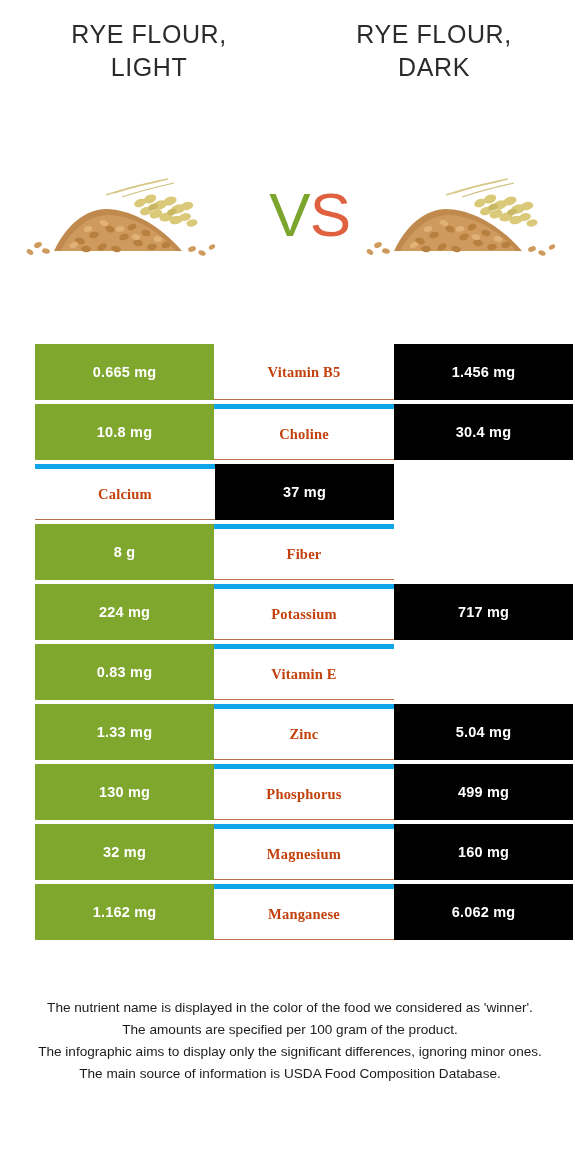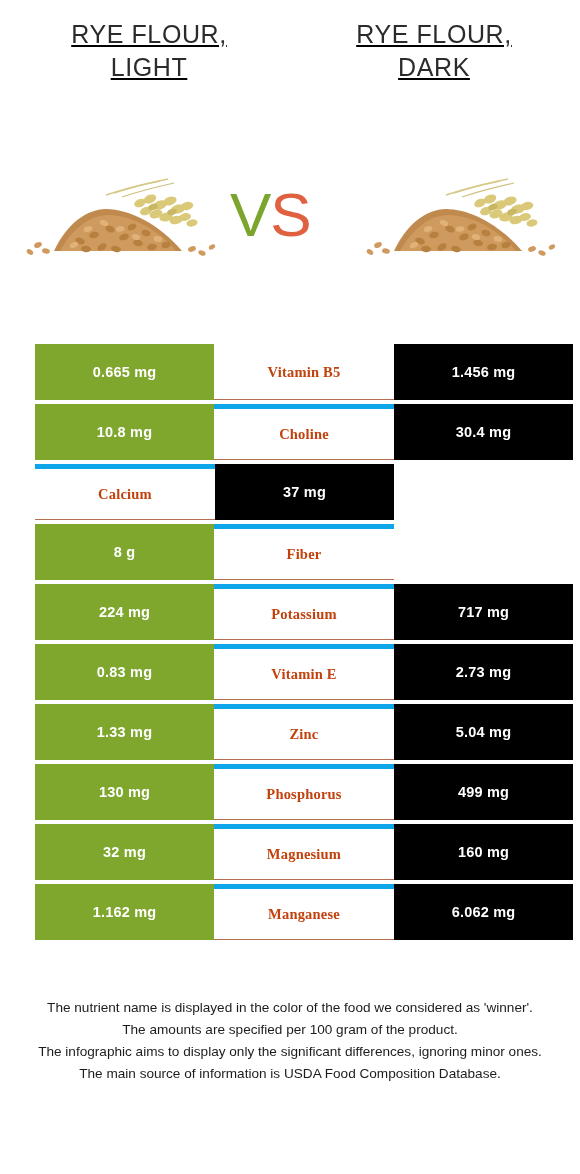--- a/index.html
+++ b/index.html
@@ -18,21 +18,20 @@
   }
 
   
   .titles {
     position: absolute;
     top: 18px;
     left: 0;
     width: 580px;
     height: 80px;
     display: flex;
-    text-decoration: underline;
   }
   .title {
     flex: 1 1 50%;
     text-align: center;
     font-family: "Liberation Sans", sans-serif;
     font-size: 25px;
     line-height: 33px;
     letter-spacing: 0.6px;
     font-weight: 300;
     color: #2b2b2b;
@@ -59,21 +58,21 @@
     position: relative;
     display: flex;
     align-items: center;
     justify-content: center;
   }
   .hero-left  { margin-left: 10px; }
   .hero-right { margin-right: 10px; }
 
   .vs {
     width: 120px;
-    text-align: left;
+    text-align: right;
     font-family: "Liberation Sans", sans-serif;
     font-size: 62px;
     font-weight: 400;
     line-height: 62px;
     letter-spacing: -1px;
     white-space: nowrap;
   }
   .vs .v { color: #7ba52c; }
   .vs .s { color: #e0613f; }
 
@@ -300,21 +299,20 @@
         <div class="cell-mid win-orange">Fiber</div>
       </div>
       <div class="row">
         <div class="cell-left">224 mg</div>
         <div class="cell-mid win-orange">Potassium</div>
         <div class="cell-right">717 mg</div>
       </div>
       <div class="row">
         <div class="cell-left">0.83 mg</div>
         <div class="cell-mid win-orange">Vitamin E</div>
-        <div class="cell-right">2.73 mg</div>
       </div>
       <div class="row">
         <div class="cell-left">1.33 mg</div>
         <div class="cell-mid win-orange">Zinc</div>
         <div class="cell-right">5.04 mg</div>
       </div>
       <div class="row">
         <div class="cell-left">130 mg</div>
         <div class="cell-mid win-orange">Phosphorus</div>
         <div class="cell-right">499 mg</div>

